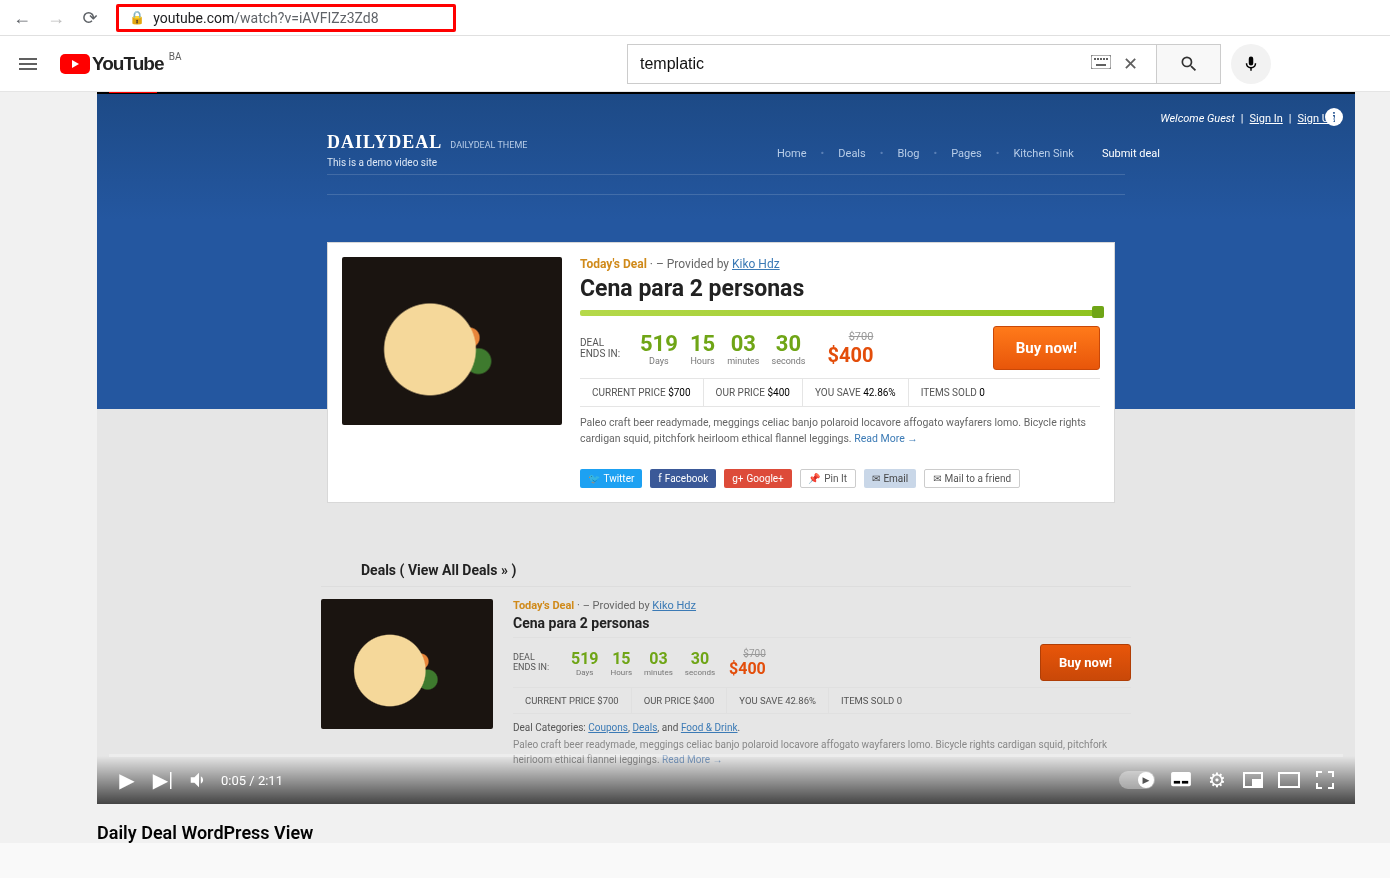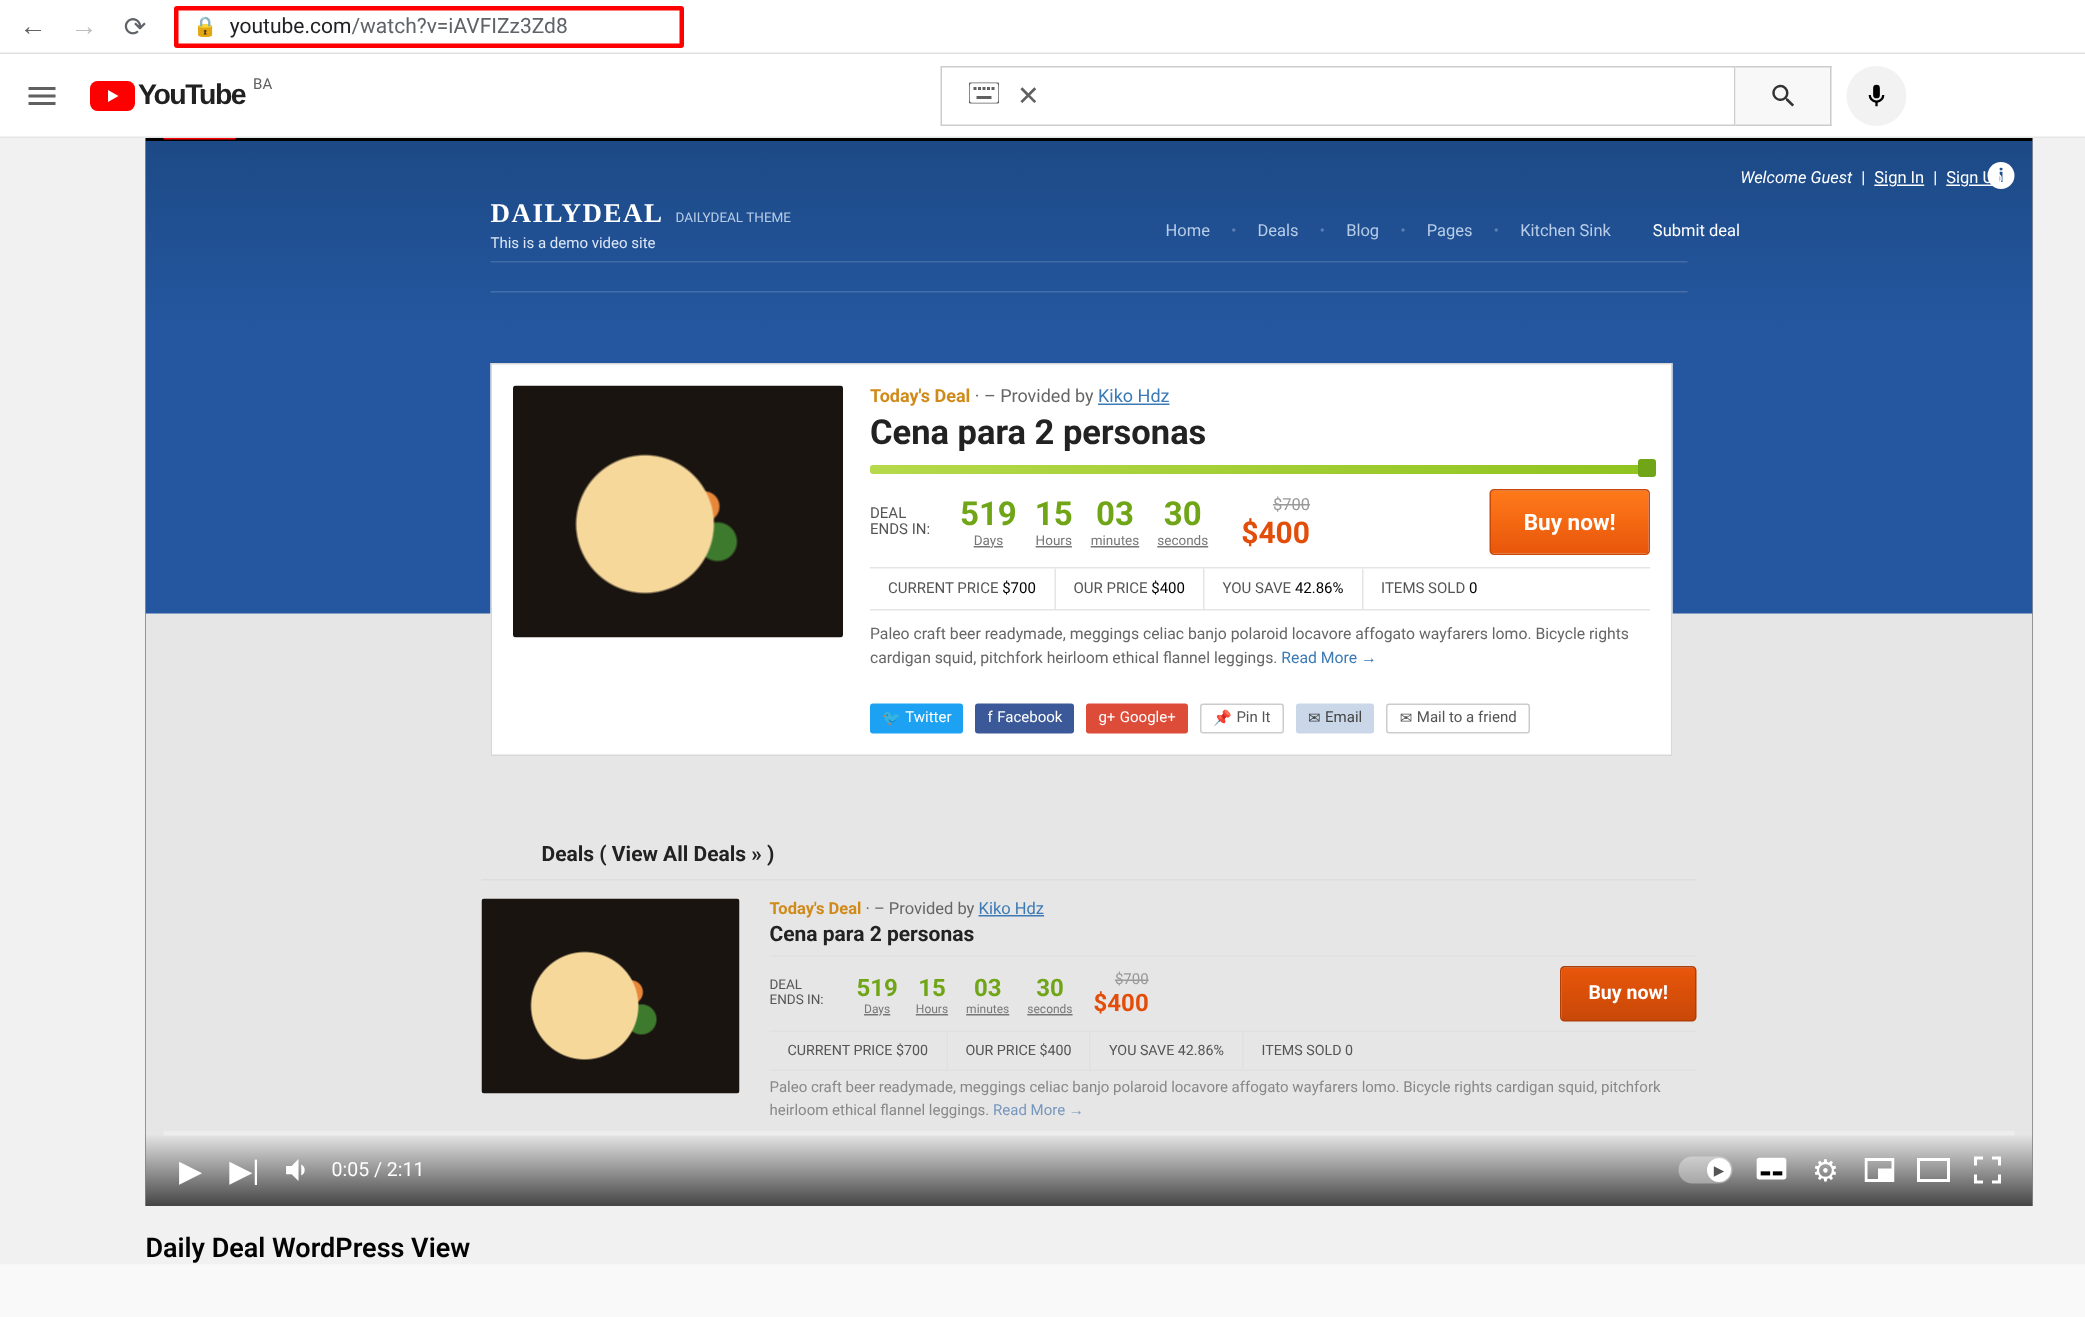--- a/index.html
+++ b/index.html
@@ -66,21 +66,21 @@
 .deal-tag .today { color: #d08a1a; font-weight: bold; }
 .deal-tag .prov { color: #3b7ab5; text-decoration: underline; cursor: pointer; }
 .deal-title { font-size: 23px; font-weight: bold; color: #222; margin: 4px 0 8px; }
 .deal-bar { height: 6px; background: linear-gradient(90deg, #b5d94a, #8fc31f); border-radius: 2px; position: relative; margin-bottom: 10px; }
 .deal-bar::after { content: ''; position: absolute; right: -4px; top: -4px; width: 12px; height: 12px; background: #6fa516; border-radius: 2px; }
 .deal-row1 { display: flex; align-items: center; gap: 16px; border-bottom: 1px solid #e5e5e5; padding-bottom: 8px; }
 .ends { font-size: 10px; color: #555; line-height: 1.1; width: 44px; }
 .countdown { display: flex; gap: 12px; }
 .cd-item { text-align: center; }
 .cd-val { font-size: 22px; font-weight: bold; color: #6fa516; }
-.cd-lbl { font-size: 9px; color: #777; text-decoration: underline; }
+.cd-lbl { font-size: 9px; color: #777; }
 .price-block { margin-left: 6px; }
 .old-price { font-size: 11px; color: #999; text-decoration: line-through; text-align: right; }
 .new-price { font-size: 20px; font-weight: bold; color: #e34d0a; }
 .buy-btn { margin-left: auto; background: linear-gradient(#ff7a1a, #e8560a); color: #fff; font-size: 15px; font-weight: bold; padding: 12px 22px; border-radius: 3px; border: 1px solid #c94808; cursor: pointer; }
 .deal-row2 { display: flex; font-size: 10px; color: #555; border-bottom: 1px solid #e5e5e5; }
 .deal-row2 > div { padding: 8px 12px; border-right: 1px solid #e5e5e5; }
 .deal-row2 > div:last-child { border-right: none; }
 .deal-row2 .v { color: #000; }
 .deal-desc { font-size: 10.5px; color: #666; line-height: 1.5; margin-top: 8px; }
 .deal-desc .rm { color: #3b7ab5; cursor: pointer; }
@@ -158,20 +158,21 @@
   </div>
   <div class="yt-logo">
     <div class="yt-logo-play">
         <div class="yt-logo-triangle"></div>
       </div>
     <span class="yt-logo-text">YouTube</span>
     <span class="yt-country">BA</span>
   </div>
   <div class="yt-search-wrap">
     <div class="yt-search-box">
+      <input class="yt-search-input" value="templatic" style="">
       <span class="yt-kb">
         <svg width="20" height="14" viewBox="0 0 20 14">
             <rect x="0" y="0" width="20" height="14" rx="2" fill="none" stroke="currentColor"></rect>
             <rect x="3" y="3" width="2" height="2" fill="currentColor"></rect>
             <rect x="6" y="3" width="2" height="2" fill="currentColor"></rect>
             <rect x="9" y="3" width="2" height="2" fill="currentColor"></rect>
             <rect x="12" y="3" width="2" height="2" fill="currentColor"></rect>
             <rect x="15" y="3" width="2" height="2" fill="currentColor"></rect>
             <rect x="5" y="9" width="10" height="2" fill="currentColor"></rect>
           </svg>
@@ -319,20 +320,26 @@
                 <div class="new-price">$400</div>
               </div>
               <div class="d2-buy">Buy now!</div>
             </div>
             <div class="d2-row2">
               <div><span>CURRENT PRICE</span> <span class="v">$700</span></div>
               <div><span>OUR PRICE</span> <span class="v">$400</span></div>
               <div><span>YOU SAVE</span> <span class="v">42.86%</span></div>
               <div><span>ITEMS SOLD</span> <span class="v">0</span></div>
             </div>
+            <div class="d2-cats">
+              <span>Deal Categories: </span>
+              <a>Coupons</a>, 
+              <a>Deals</a><span>, and </span>
+              <a>Food &amp; Drink</a>.
+            </div>
             <div class="d2-desc">
               <span>Paleo craft beer readymade, meggings celiac banjo polaroid locavore affogato wayfarers lomo. Bicycle rights cardigan squid, pitchfork heirloom ethical flannel leggings.</span> <span class="rm">Read More →</span>
             </div>
           </div>
         </div>
       </div>
     </div>
 
     <div class="progress-played"></div>
     <div class="video-controls">

